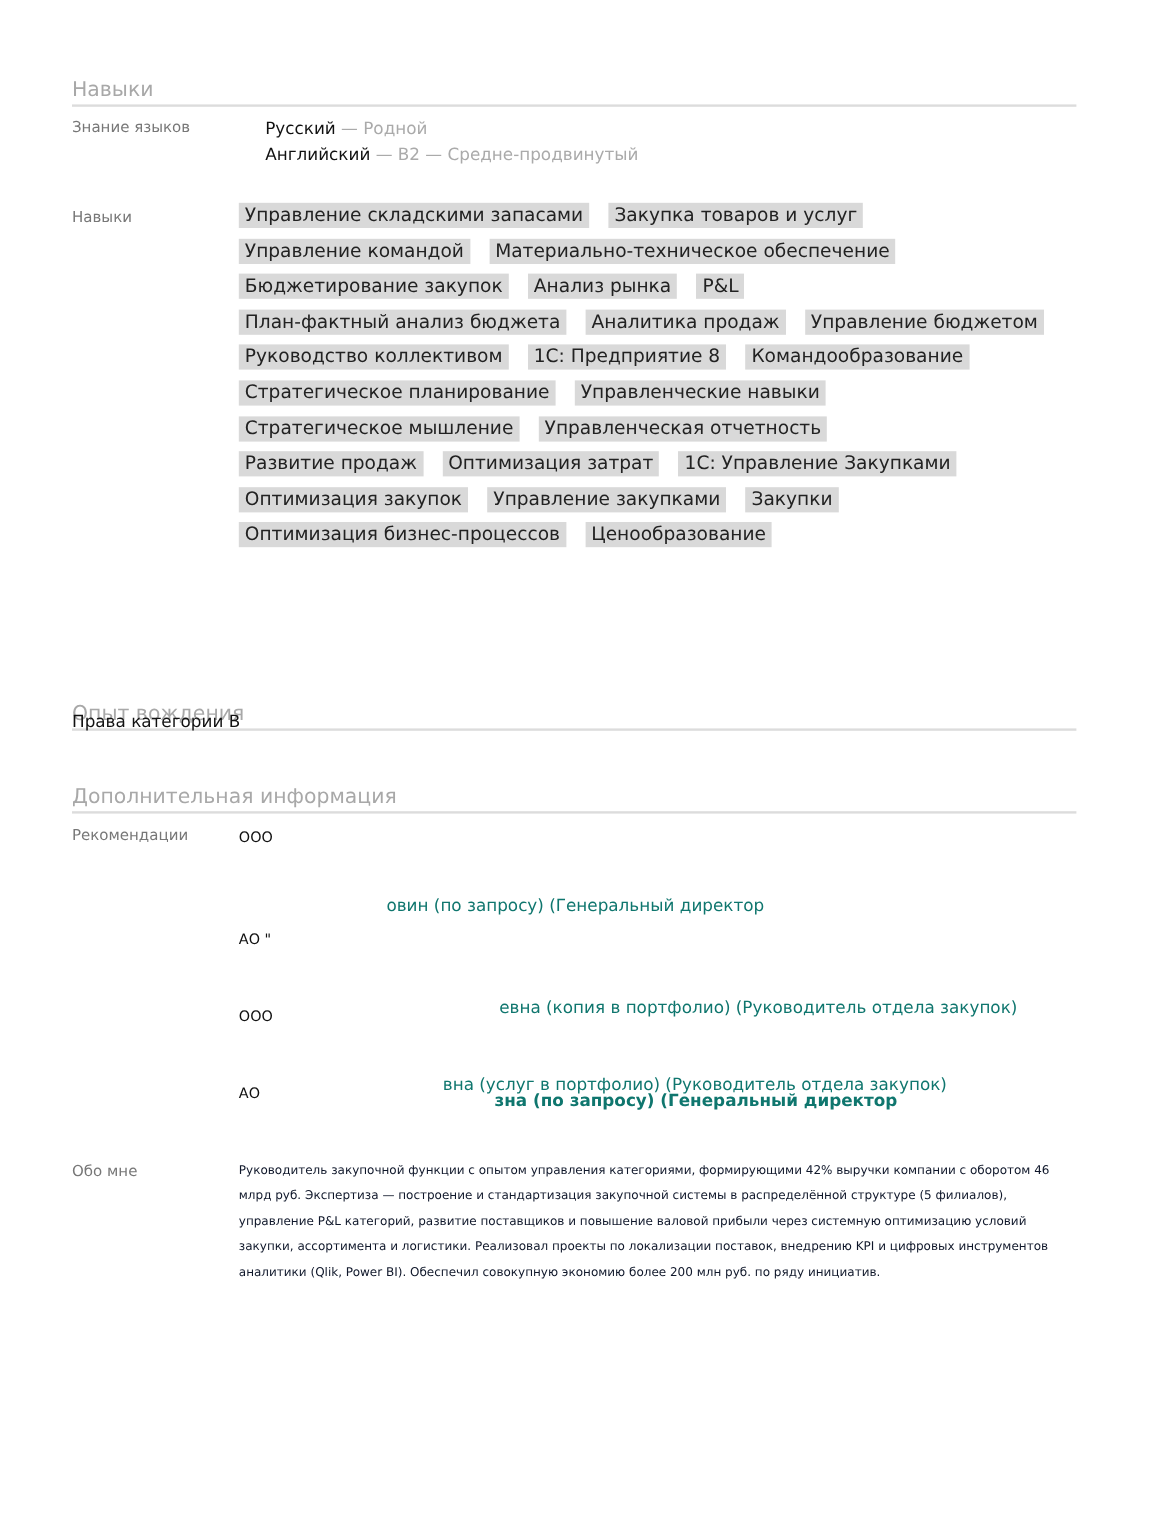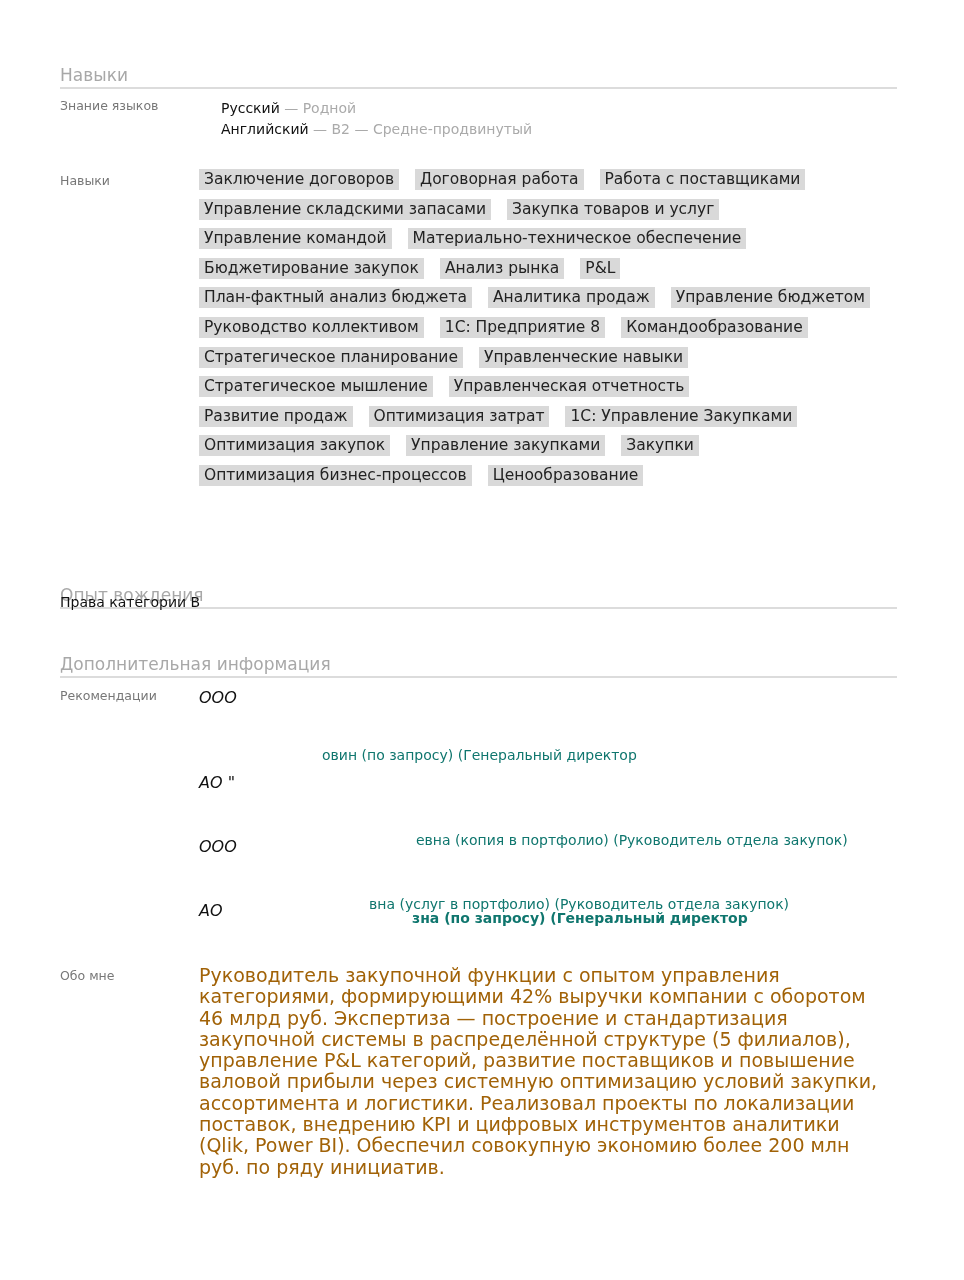--- a/index.html
+++ b/index.html
@@ -57,63 +57,59 @@
   }
   .plain {
     position: absolute;
     font-size: 14px;
     color: #111;
     line-height: 20px;
   }
   .ref-org {
     position: absolute;
     left: 199px;
-    font-size: 16px;
+    font-size: 12px;
     color: #111;
     line-height: 20px;
-    font-style: italic;
   }
   .ref-person {
     position: absolute;
     font-size: 14px;
     color: #0f766e;
     line-height: 20px;
     white-space: nowrap;
     margin-top: 36px;
   }
   .about {
     position: absolute;
     left: 199px;
     top: 965px;
     width: 690px;
-    font-size: 19px;
+    font-size: 10px;
     line-height: 21.3px;
-    color: #a16207;
+    color: #0f172a;
   }
 </style>
 </head>
 <body>
 
 <div class="section-title" style="top:64px;">Навыки</div>
 
 <div class="row-label" style="top:97px;text-align:right;">Знание языков</div>
 
 <div class="lang-line" style="top:98px;">
   <span class="lang-name">Русский</span><span class="lang-level"> — Родной</span>
 </div>
 <div class="lang-line" style="top:119px;">
   <span class="lang-name">Английский</span><span class="lang-level"> — B2 — Средне-продвинутый</span>
 </div>
 
 <div class="row-label" style="top:172px;">Навыки</div>
 
 <div class="tags">
-  <div class="tag-row">
-    <span class="tag">Заключение договоров</span><span class="tag">Договорная работа</span><span class="tag">Работа с поставщиками</span>
-  </div>
   <div class="tag-row">
     <span class="tag">Управление складскими запасами</span><span class="tag">Закупка товаров и услуг</span>
   </div>
   <div class="tag-row">
     <span class="tag">Управление командой</span><span class="tag">Материально-техническое обеспечение</span>
   </div>
   <div class="tag-row">
     <span class="tag">Бюджетирование закупок</span><span class="tag">Анализ рынка</span><span class="tag">P&amp;L</span>
   </div>
   <div class="tag-row">

